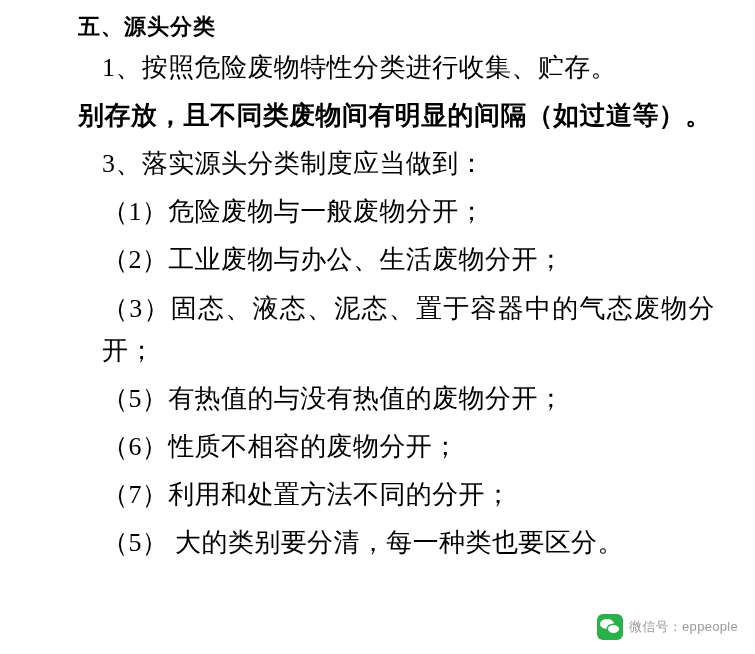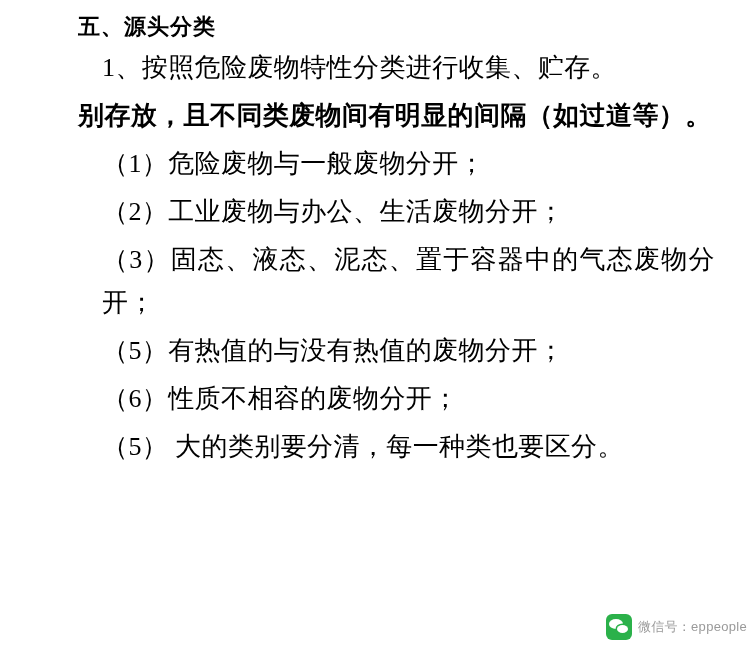--- a/index.html
+++ b/index.html
@@ -39,21 +39,21 @@
   .indent {
     text-indent: 0;
     padding-left: 24px;
   }
   .wrap-line {
     padding-left: 0;
     font-weight: bold;
   }
   .watermark {
     position: absolute;
-    right: 8px;
+    right: 17px;
     bottom: 14px;
     display: flex;
     align-items: center;
     gap: 6px;
   }
   .wechat-badge {
     width: 26px;
     height: 26px;
     border-radius: 6px;
     background: #2bb14a;
@@ -90,26 +90,28 @@
 <body>
 
 <div class="page">
 
   <h1 class="heading">五、源头分类</h1>
 
   <p class="para indent">1、按照危险废物特性分类进行收集、贮存。</p>
 
   <p class="para wrap-line">别存放，且不同类废物间有明显的间隔（如过道等）。</p>
 
+  <p class="para indent">3、落实源头分类制度应当做到：</p>
 
   <p class="para indent">（1）危险废物与一般废物分开；</p>
   <p class="para indent">（2）工业废物与办公、生活废物分开；</p>
   <p class="para indent">（3）固态、液态、泥态、置于容器中的气态废物分开；</p>
   <p class="para indent">（5）有热值的与没有热值的废物分开；</p>
   <p class="para indent">（6）性质不相容的废物分开；</p>
+  <p class="para indent">（7）利用和处置方法不同的分开；</p>
   <p class="para indent">（5） 大的类别要分清，每一种类也要区分。</p>
 
   <div class="watermark">
     <span class="wechat-badge">
       <span class="b1"></span>
       <span class="b2"></span>
     </span>
     <span class="watermark-text">微信号：eppeople</span>
   </div>
 

